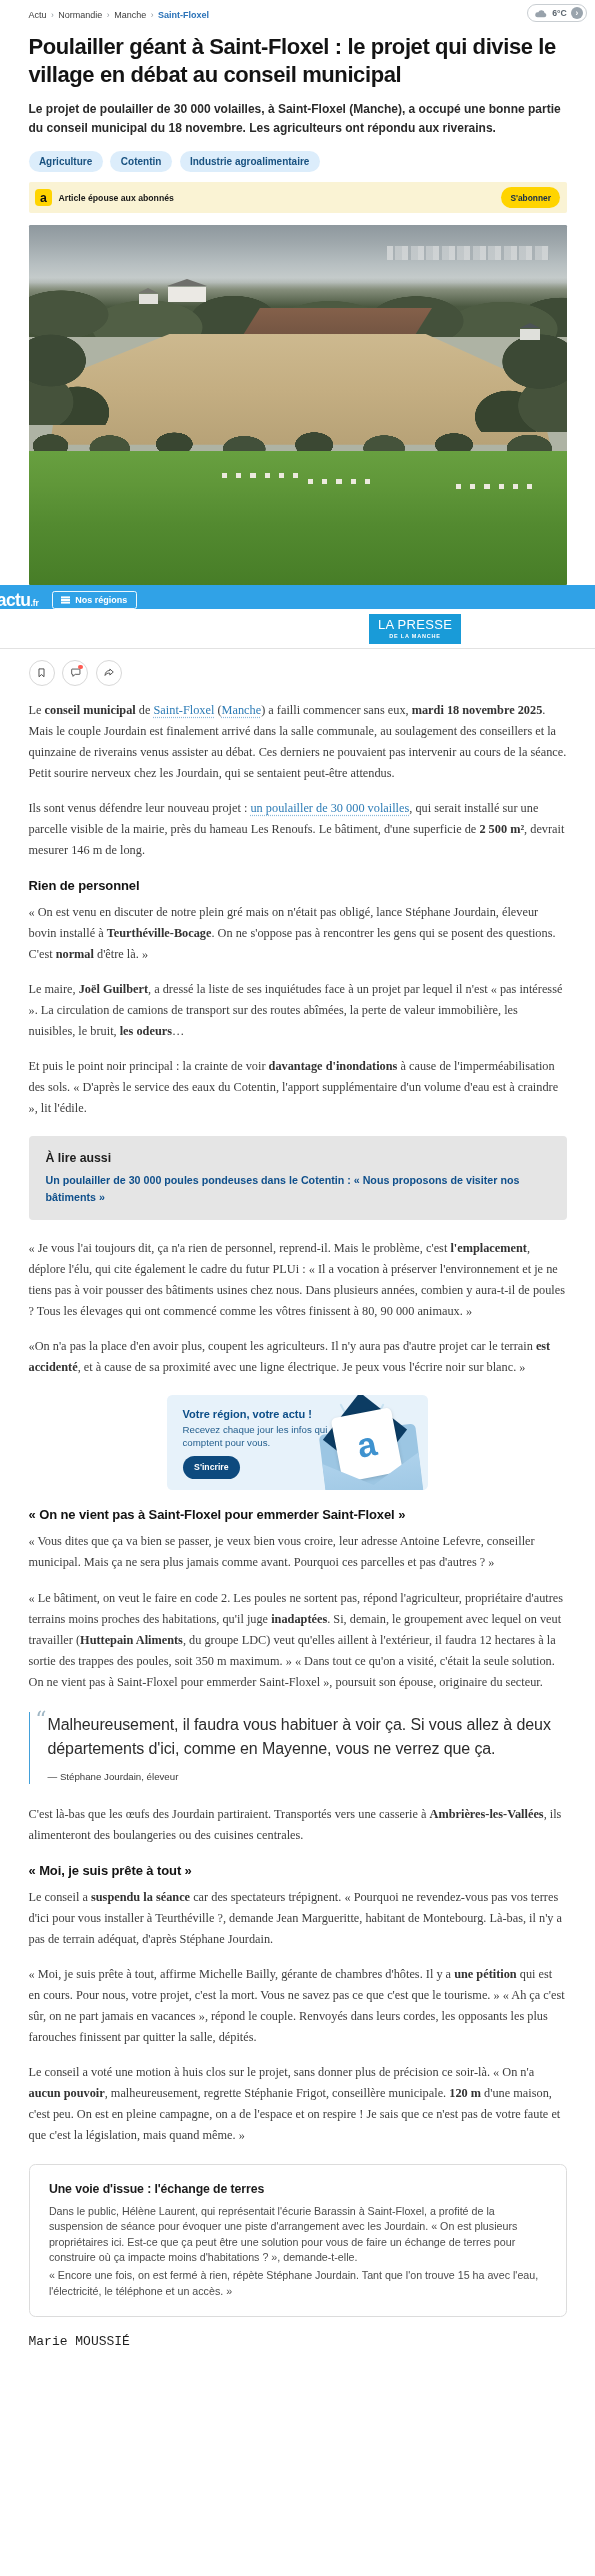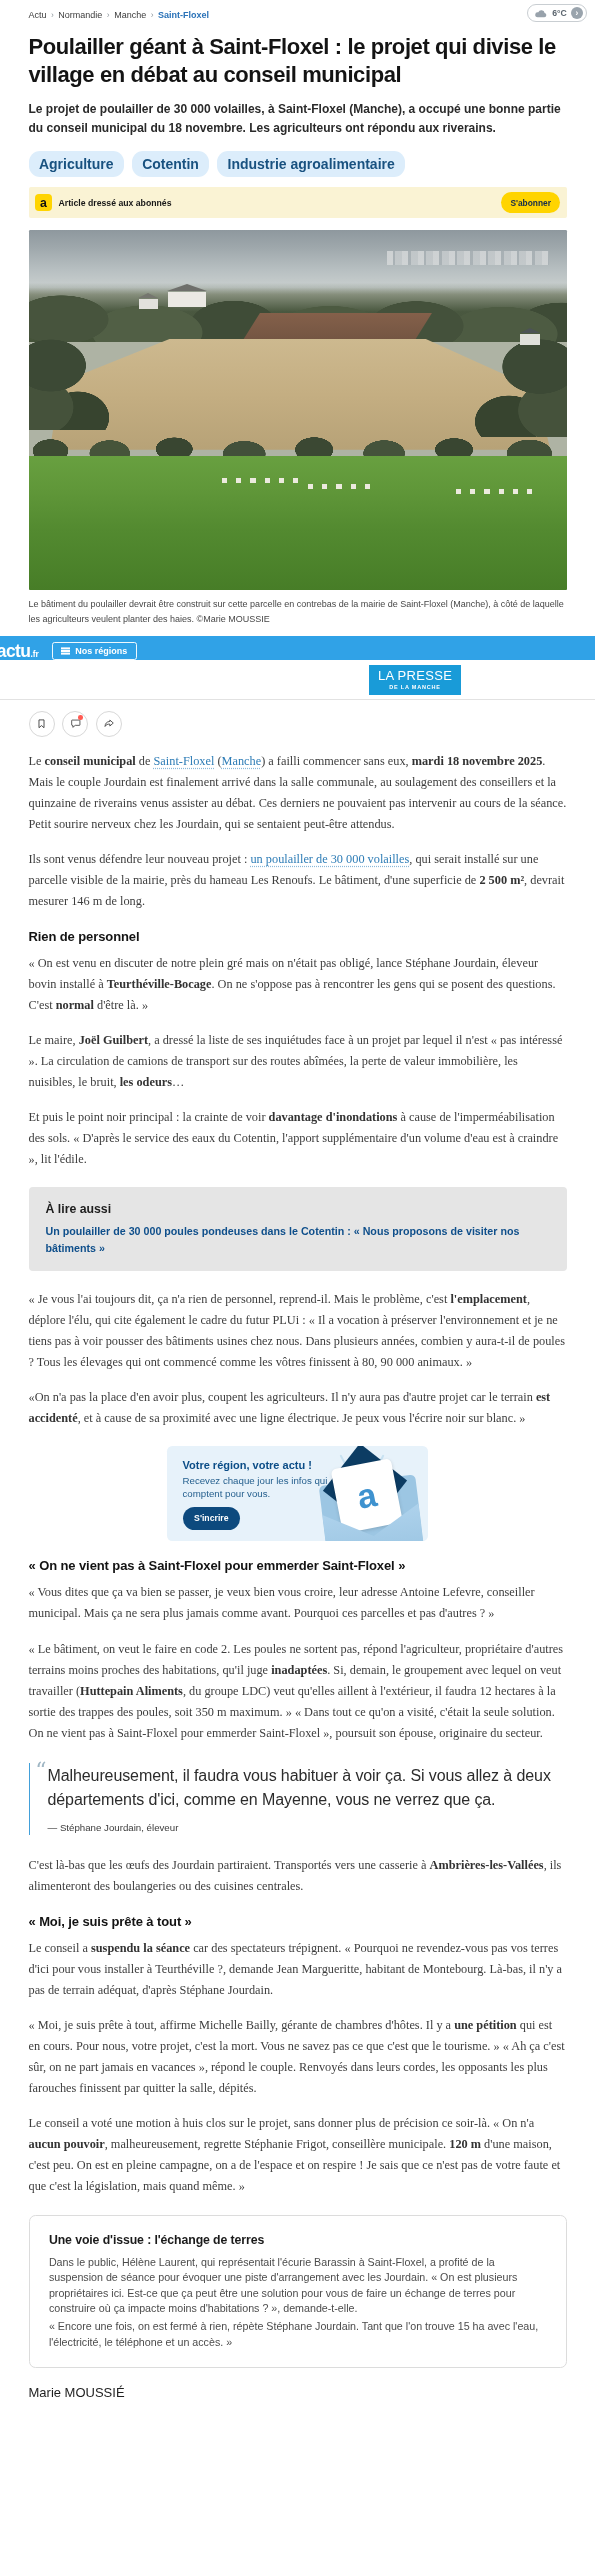--- a/index.html
+++ b/index.html
@@ -17,21 +17,21 @@
   .breadcrumb .sep{color:#8f979e;font-size:8.4px}
   .breadcrumb .current{color:#2a72b8;font-weight:bold;text-decoration:none}
   .weather{position:absolute;top:3.9px;right:7.8px;display:flex;align-items:center;gap:3.9px;
            border:1.3px solid #c9ced2;border-radius:646px;padding:1.9px 3.2px 1.9px 6.5px;background:#fff;cursor:pointer}
   .w-temp{font-weight:bold;font-size:8.7px;color:#5a646d}
   .w-chev{width:12.3px;height:12.3px;border-radius:50%;background:#9aa4ad;color:#fff;display:flex;
           align-items:center;justify-content:center;font-size:8.4px;font-weight:bold;line-height:1}
   h1.title{margin:13px 0 0;font-size:22px;line-height:1.27;letter-spacing:-0.4px;color:#141414;font-weight:bold}
   .standfirst{margin-top:10.4px;font-size:12px;line-height:1.62;font-weight:bold;color:#2a2a2a}
   .tags{display:flex;gap:7.8px;margin-top:11.6px}
-  .tag{background:#dcedfb;color:#195280;font-weight:bold;font-size:14px;padding:5.2px 10.4px;
+  .tag{background:#dcedfb;color:#195280;font-weight:bold;font-size:10px;padding:5.2px 10.4px;
        border-radius:11px;text-decoration:none}
   .paywall{margin-top:10.4px;background:#faf3d4;border-radius:1.9px;display:flex;align-items:center;
            padding:5.2px 6.5px;gap:6.5px}
   .pw-logo{width:17px;height:17px;background:#ffd400;border-radius:3.9px;display:flex;align-items:center;
            justify-content:center;font-weight:bold;font-size:12.3px;color:#111}
   .pw-label{font-size:8.7px;font-weight:bold;color:#171717}
   .pw-btn{margin-left:auto;background:#ffd400;border-radius:646px;padding:5.2px 9px;font-size:8.4px;
           font-weight:bold;color:#122a4d;text-decoration:none}
 
   
@@ -138,21 +138,21 @@
              clip-path:polygon(0 0,50% 58%,100% 0,100% 100%,0 100%)}
 
   .quote{border-left:1.9px solid #42a0da;margin:19.4px 0;padding:1.3px 0 2.6px 18px;position:relative}
   .qmark{position:absolute;left:5.8px;top:-2.6px;color:#9fb6c4;font-size:22px;font-family:"DejaVu Serif",serif;line-height:1}
   .qtext{margin:0;font-size:16px;line-height:1.47;color:#2c2c2c;letter-spacing:-0.1px}
   .qcite{margin-top:10.4px;font-size:9.7px;color:#3b3b3b}
 
   .encadre{border:0.6px solid #dcdcdc;border-radius:6.5px;padding:17px 19.4px 14.2px;margin:18px 0 0}
   .enc-title{font-size:12.3px;font-weight:bold;margin:0 0 7.8px;color:#1b1b1b;letter-spacing:-0.1px}
   .enc-p{font-size:10.7px;line-height:1.45;color:#4c4c4c;margin:0 0 2.6px}
-  .author{font-family:Liberation Sans, sans-serif;font-size:13px;color:#1f1f1f;margin:17px 0 36px}
+  .author{font-family:Liberation Mono, monospace;font-size:13px;color:#1f1f1f;margin:17px 0 36px}
 </style>
 </head>
 <body>
 
 <div class="page">
 
   <header class="container top">
     <nav class="breadcrumb">
       <a class="plain" href="#">Actu</a>
       <span class="sep">›</span>
@@ -177,42 +177,41 @@
     <p class="standfirst">Le projet de poulailler de 30 000 volailles, à Saint-Floxel (Manche), a occupé une bonne partie du conseil municipal du 18 novembre. Les agriculteurs ont répondu aux riverains.</p>
 
     <div class="tags">
       <a class="tag" href="#">Agriculture</a>
       <a class="tag" href="#">Cotentin</a>
       <a class="tag" href="#">Industrie agroalimentaire</a>
     </div>
 
     <div class="paywall">
       <span class="pw-logo">a</span>
-      <span class="pw-label">Article dressé aux abonnés</span>
+      <span class="pw-label">Article épouse aux abonnés</span>
       <a class="pw-btn" href="#">S'abonner</a>
     </div>
 
     <figure style="margin:0">
       <div class="hero">
         <div class="h-town"></div>
         <div class="h-trees"></div>
         <div class="h-house"></div>
         <div class="h-house2"></div>
         <div class="h-brown"></div>
         <div class="h-tan"></div>
         <div class="h-hedgeL"></div>
         <div class="h-hedgeR"></div>
         <div class="h-house3"></div>
         <div class="h-bushes"></div>
         <div class="h-grass"></div>
         <div class="h-hives hv1"></div>
         <div class="h-hives hv2"></div>
         <div class="h-hives hv3"></div>
       </div>
-      <figcaption class="caption">Le bâtiment du poulailler devrait être construit sur cette parcelle en contrebas de la mairie de Saint-Floxel (Manche), à côté de laquelle les agriculteurs veulent planter des haies. ©Marie MOUSSIE</figcaption>
     </figure>
   </header>
 
   <div class="navbar">
     <a class="nav-logo" href="#"><span>actu</span><span class="tld">.fr</span></a>
     <a class="nav-regions" href="#">
       <span class="burger"></span>
       <span>Nos régions</span>
     </a>
   </div>

